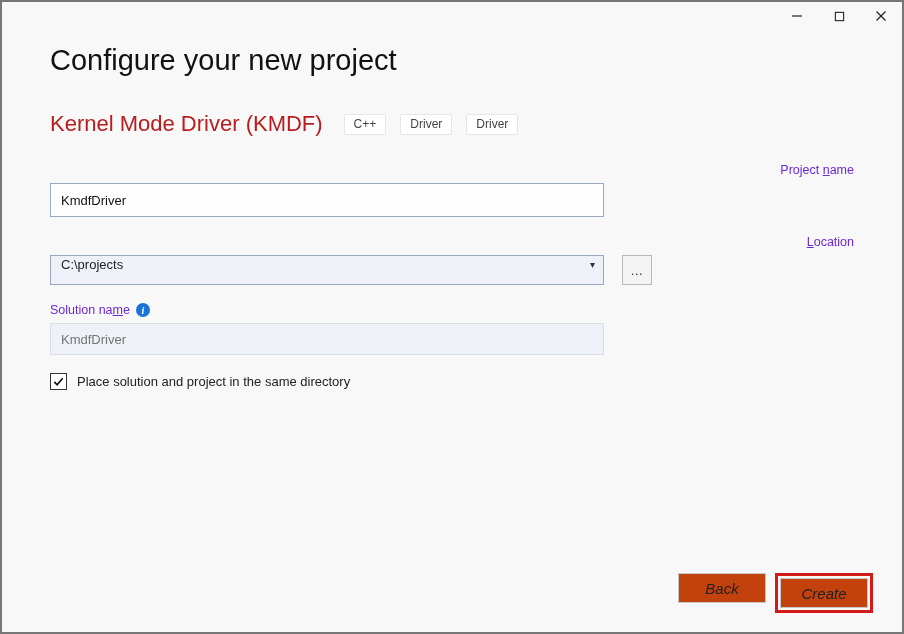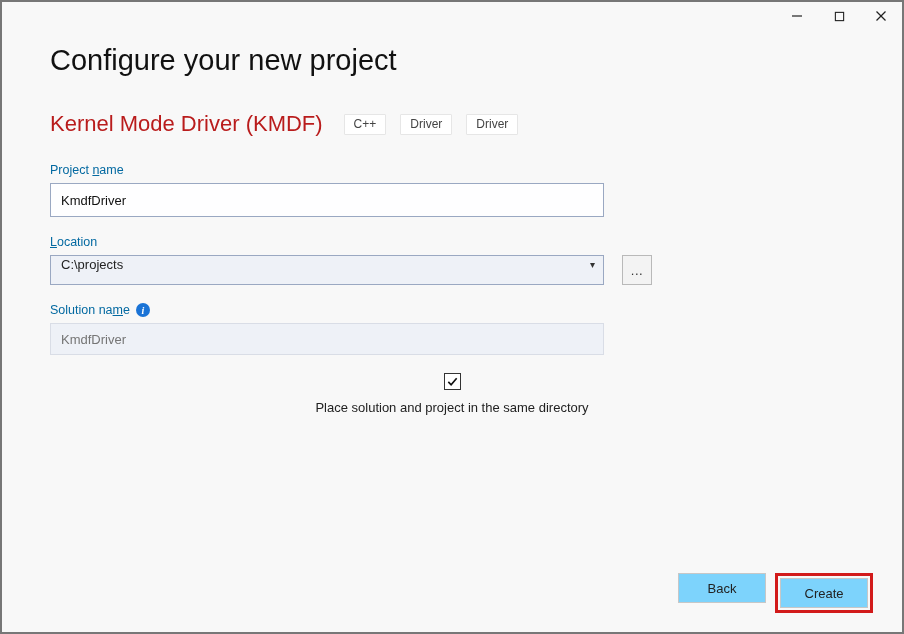--- a/index.html
+++ b/index.html
@@ -18,21 +18,21 @@
     }
     .titlebar .tb-btn { width: 14px; height: 14px; display:flex; align-items:center; justify-content:center; cursor:default; }
     .content { padding: 42px 48px 0 48px; }
     .heading { font-size: 29px; font-weight: 400; color: #111; margin-bottom: 34px; }
     .subheader-row { display: flex; align-items: center; gap: 14px; margin-bottom: 26px; }
     .template-name { font-size: 22px; font-weight: 400; color: #b91c1c; margin-right: 7px; }
     .tag {
       background: #fff; border: 1px solid #e6e6e6; font-size: 12px; color: #444;
       padding: 2px 9px 3px 9px; border-radius: 1px;
     }
-    .label { font-size: 12.5px; color: #0369a1; display:block; margin-bottom: 6px; }
+    .label { font-size: 12.5px; color: #6d28d9; display:block; margin-bottom: 6px; text-align: right; }
     .label .ul { text-decoration: underline; }
     .field-block { margin-bottom: 18px; }
     .text-input {
       width: 554px; height: 34px; border: 1px solid #9aa8c2; background: #fefeff;
       font-size: 13px; color: #111; padding: 0 10px; outline: none;
     }
     .loc-row { display:flex; align-items:center; gap: 18px; }
     .combo {
       width: 554px; height: 30px; border: 1px solid #9aa8c2; background: #eef1f7;
       display:flex; align-items:center; justify-content:space-between; padding: 0 8px 12px 10px;
@@ -47,34 +47,35 @@
     .soln-label-row { display:flex; align-items:center; gap:6px; margin-bottom:6px; }
     .info-icon {
       width: 14px; height: 14px; border-radius: 50%; background:#1a73d6; color:#fff;
       font-size:10px; font-weight:700; display:flex; align-items:center; justify-content:center;
       font-family: Georgia, serif; font-style: italic;
     }
     .soln-input {
       width: 554px; height: 32px; border: 1px solid #d9dde6; background: #eef1f7;
       font-size: 13px; color:#b7b9be; padding: 0 10px; outline: none;
     }
-    .check-row { display:flex; align-items:center; gap:10px; margin-top: 16px; flex-direction: column; }
+    .check-row { display:flex; align-items:center; gap:10px; margin-top: 16px; }
     .checkbox {
       width: 17px; height: 17px; border: 1px solid #333; background:#fff;
       display:flex; align-items:center; justify-content:center; cursor:pointer;
     }
     .checkbox svg { display:block; }
     .check-label { font-size: 13px; color:#222; }
     .footer {
       position:absolute; bottom: 24px; right: 34px; display:flex; gap: 14px; align-items:center;
     }
     .btn {
-      width: 88px; height: 30px; border:1px solid #c7c7c7; background:#7dd3fc;
-      font-size:13px; color:#222; display:flex; align-items:center; justify-content:center;
+      width: 88px; height: 30px; border:1px solid #c7c7c7; background:#c2410c;
+      font-size:15px; color:#222; display:flex; align-items:center; justify-content:center;
       cursor:pointer;
+      font-style:italic;
     }
     .btn.primary-outline { outline: 3px solid #d21a1a; outline-offset: 2px; margin-top: 10px; }
   </style>
 </head>
 <body>
 
 <div class="window">
 
   <div class="titlebar">
     <div class="tb-btn">

